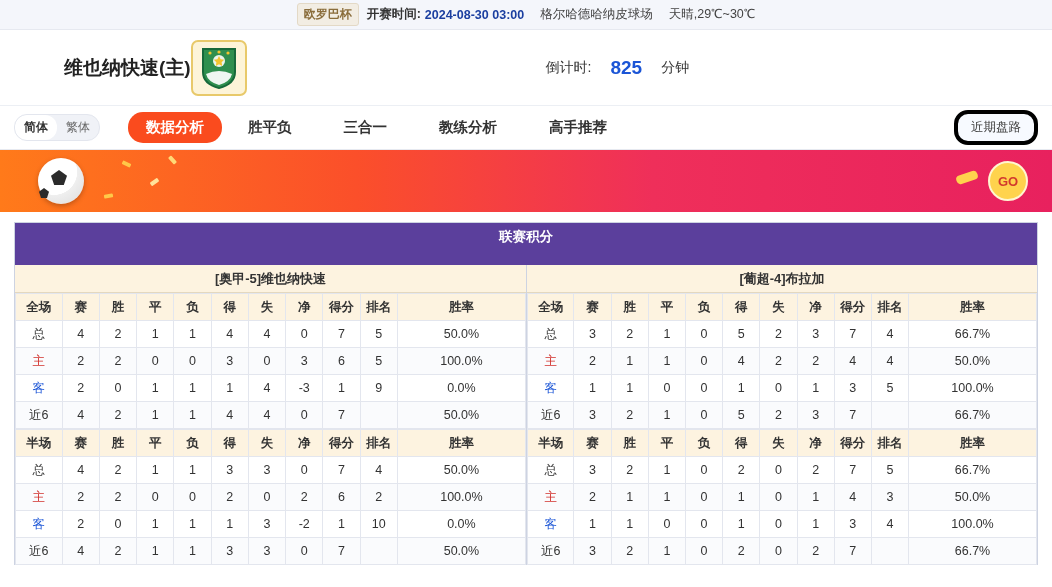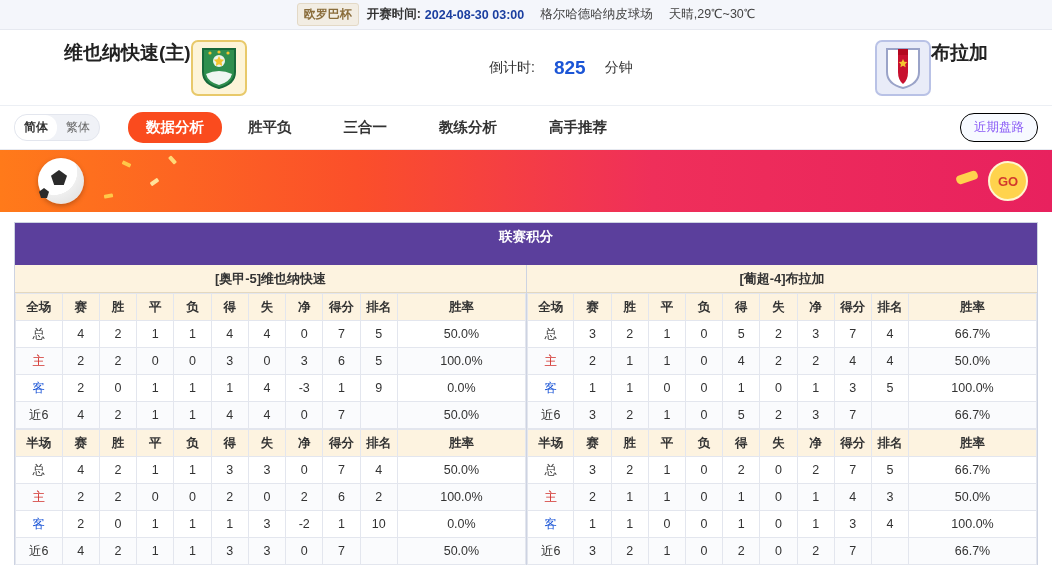--- a/index.html
+++ b/index.html
@@ -26,21 +26,21 @@
   .topbar .val { color:#1b3fa0; font-weight:bold; margin-left:4px; }
   .topbar .sep { margin:0 8px; color:#666; }
   .topbar .wx { color:#444; }
 
   
   .teams {
     height:76px; display:flex; align-items:center;
     background:#fff; border-bottom:1px solid #eceff4;
     padding:0 64px;
   }
-  .team { display:flex; align-items:flex-start; }
+  .team { display:flex; align-items:center; }
   .team-name { font-size:19px; font-weight:bold; color:#222; }
   .crest {
     width:56px; height:56px; border-radius:7px;
     display:flex; align-items:center; justify-content:center;
     position:relative;
   }
   .crest.home { background:#fdf4d8; border:2px solid #e8c96a; }
   .crest.away { background:#e9ecf8; border:2px solid #b9c2e6; }
   .countdown {
     flex:1; display:flex; align-items:center; justify-content:center;
@@ -65,21 +65,21 @@
      border-radius:12px; }
   .nav-items { display:flex; align-items:center; gap:0; flex:1; }
   .nav-item {
     font-size:14.5px; font-weight:bold; color:#333;
     padding:6px 26px; cursor:pointer; white-space:nowrap;
   }
   .nav-item.active {
     background:#fa4b1e; color:#fff; border-radius:15px; padding:6px 18px;
   }
   .nav-right {
-    border:1px solid #000000; color:#8b5cf6; font-size:12.5px;
+    border:4px solid #000000; color:#404040; font-size:12.5px;
     border-radius:14px; padding:5px 13px; background:#f7faff;
     white-space:nowrap;
   }
 
   
   .banner {
     height:62px; margin:0; position:relative; overflow:hidden;
     background:linear-gradient(90deg,#ff7a1a 0%,#fb4f2a 34%,#ef2f5a 62%,#e8215e 100%);
     display:flex; align-items:center;
   }
@@ -180,31 +180,20 @@
       </svg>
     </span>
   </div>
 
   <div class="countdown">
     <span>倒计时:</span>
     <span class="num">825</span>
     <span>分钟</span>
   </div>
 
-  <div class="team">
-    <span class="crest away">
-      <svg width="38" height="44" viewBox="0 0 38 44">
-        <path d="M3 3 H35 V26 Q35 38 19 42 Q3 38 3 26 Z" fill="#ffffff" stroke="#9aa3c8" stroke-width="2"></path>
-        <path d="M14 3 H24 V26 Q24 34 19 38 Q14 34 14 26 Z" fill="#c8102e"></path>
-        <rect x="14" y="3" width="10" height="6" fill="#b3081f"></rect>
-        <path d="M19 13 l1.3 2.7 3 .4-2.2 2.1.5 3-2.6-1.4-2.6 1.4.5-3-2.2-2.1 3-.4z" fill="#f4c430"></path>
-      </svg>
-    </span>
-    <span class="team-name">布拉加</span>
-  </div>
 </div>
 
 <div class="nav">
   <div class="lang-switch">
     <span class="active">简体</span>
     <span>繁体</span>
   </div>
   <div class="nav-items">
     <div class="nav-item active">数据分析</div>
     <div class="nav-item">胜平负</div>

